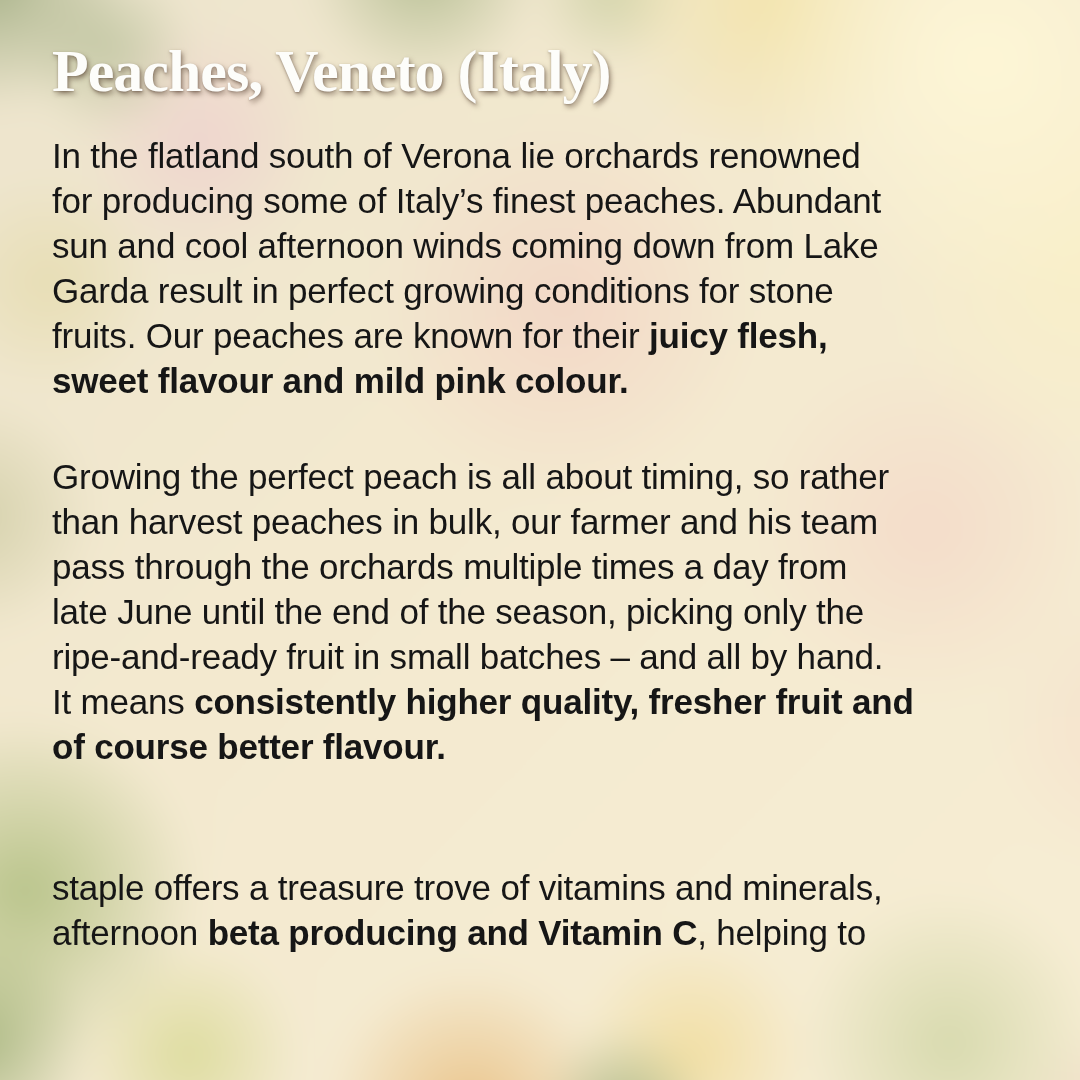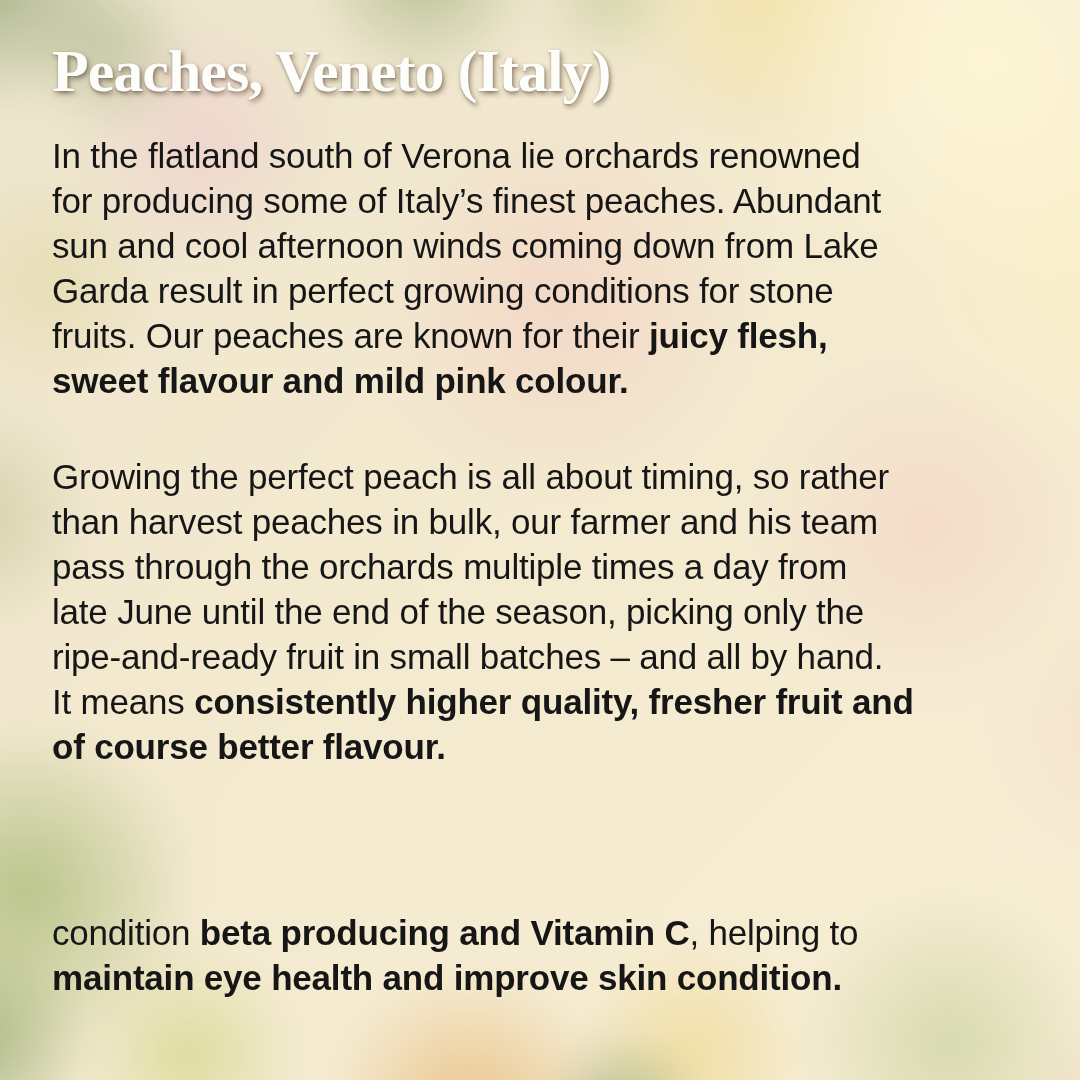--- a/index.html
+++ b/index.html
@@ -83,16 +83,16 @@
 </head>
 <body>
 
 <div class="canvas">
   <div class="bg"></div>
   <div class="content">
     <h1 class="title">Peaches, Veneto (Italy)</h1>
     <div class="article">
         <p><span>In the flatland south of Verona lie orchards renowned</span><br><span>for producing some of Italy’s finest peaches. Abundant</span><br><span>sun and cool afternoon winds coming down from Lake</span><br><span>Garda result in perfect growing conditions for stone</span><br><span>fruits. Our peaches are known for their </span><strong>juicy flesh,</strong><br><strong>sweet flavour and mild pink colour.</strong></p>
         <p><span>Growing the perfect peach is all about timing, so rather</span><br><span>than harvest peaches in bulk, our farmer and his team</span><br><span>pass through the orchards multiple times a day from</span><br><span>late June until the end of the season, picking only the</span><br><span>ripe-and-ready fruit in small batches – and all by hand.</span><br><span>It means </span><strong>consistently higher quality, fresher fruit and</strong><br><strong>of course better flavour.</strong></p>
-        <p><br><br><span>condition </span><strong>beta producing and Vitamin C</strong><span>, helping to</span><br><strong>maintain eye health and improve skin condition.</strong></p>
+        <p><br><span>staple offers a treasure trove of vitamins and minerals,</span><br><span>afternoon </span><strong>beta producing and Vitamin C</strong><span>, helping to</span><br></p>
       </div>
   </div>
 </div>
 
 </body></html>

